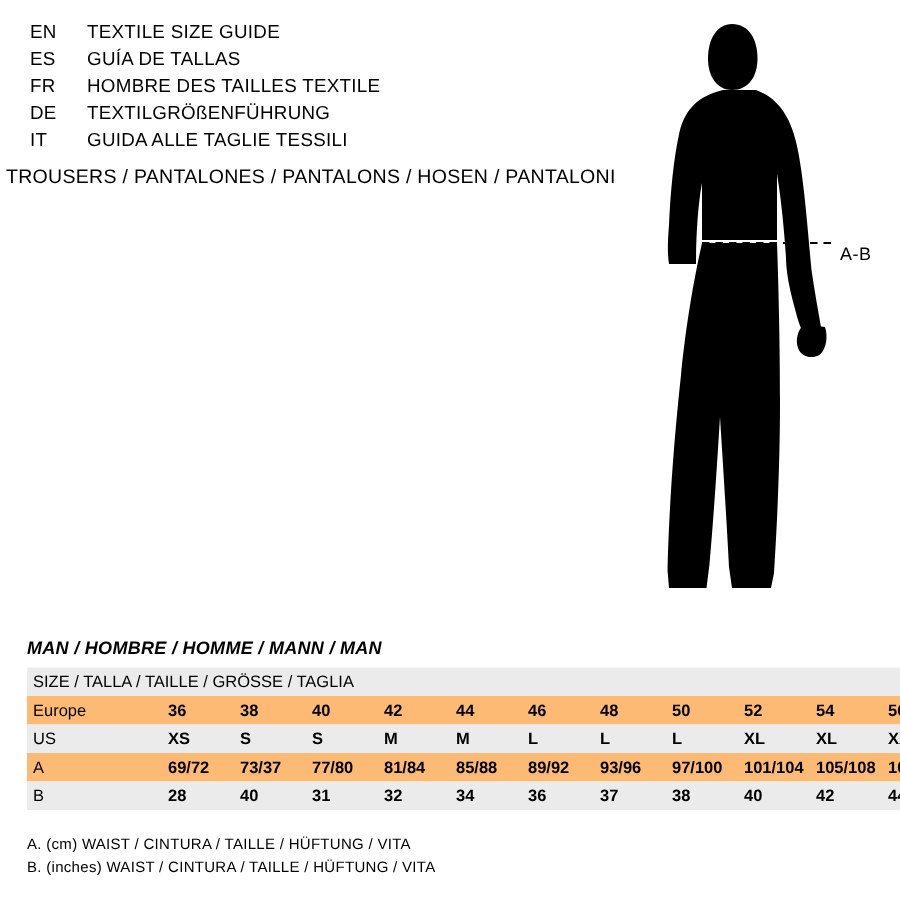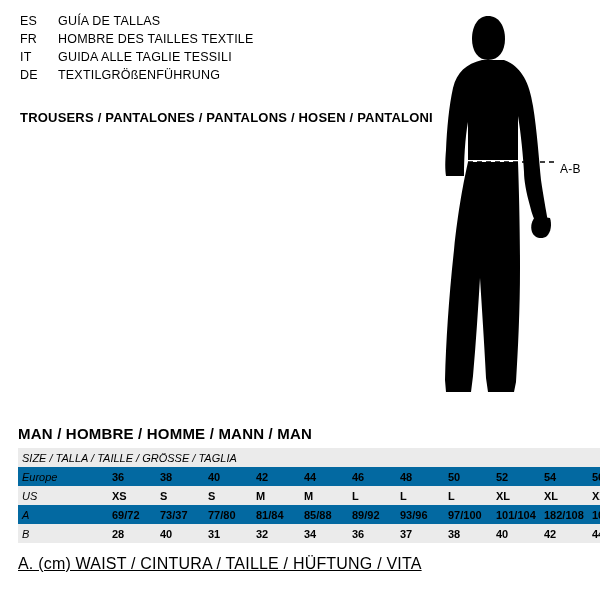--- a/index.html
+++ b/index.html
@@ -36,24 +36,24 @@
   }
   .lang-code {
     width: 38px;
     flex: 0 0 38px;
   }
   .lang-text {
     white-space: nowrap;
   }
   .section-title {
     position: absolute;
-    left: 20px;
+    left: 4px;
     top: 110px;
     font-size: 13px;
-    font-weight: bold;
+    font-weight: normal;
     letter-spacing: 0.2px;
     white-space: nowrap;
   }
   
   .figure-wrap {
     position: absolute;
     left: 420px;
     top: 10px;
     width: 170px;
     height: 400px;
@@ -69,82 +69,85 @@
     letter-spacing: 0.3px;
   }
   
   .table-block {
     position: absolute;
     left: 18px;
     top: 425px;
     width: 566px;
   }
   .man-title {
-    font-size: 15px;
+    font-size: 12px;
     font-weight: bold;
     letter-spacing: 0.2px;
     margin-bottom: 6px;
+    font-style: italic;
   }
   table.size-table {
     border-collapse: collapse;
     width: 566px;
     font-size: 11px;
     table-layout: fixed;
   }
   table.size-table td {
     padding: 2px 0 2px 4px;
     height: 15px;
     vertical-align: middle;
     white-space: nowrap;
   }
   table.size-table tr.shaded td {
     background: #ebebeb;
   }
   table.size-table tr.plain td {
-    background: #0369a1;
+    background: #fdba74;
   }
   .col-label {
     width: 86px;
-    font-style: italic;
   }
   .col-v {
     width: 44px;
     font-weight: bold;
   }
   .notes {
     position: absolute;
     left: 18px;
     top: 556px;
-    font-size: 16px;
+    font-size: 10px;
     line-height: 15px;
     letter-spacing: 0.2px;
-    text-decoration: underline;
   }
 </style>
 </head>
 <body>
 
 <div class="page">
 
   <div class="langs">
     <div class="lang-row">
+      <span class="lang-code">EN</span>
+      <span class="lang-text">TEXTILE SIZE GUIDE</span>
+    </div>
+    <div class="lang-row">
       <span class="lang-code">ES</span>
       <span class="lang-text">GUÍA DE TALLAS</span>
     </div>
     <div class="lang-row">
       <span class="lang-code">FR</span>
       <span class="lang-text">HOMBRE DES TAILLES TEXTILE</span>
     </div>
     <div class="lang-row">
+      <span class="lang-code">DE</span>
+      <span class="lang-text">TEXTILGRÖßENFÜHRUNG</span>
+    </div>
+    <div class="lang-row">
       <span class="lang-code">IT</span>
       <span class="lang-text">GUIDA ALLE TAGLIE TESSILI</span>
-    </div>
-    <div class="lang-row">
-      <span class="lang-code">DE</span>
-      <span class="lang-text">TEXTILGRÖßENFÜHRUNG</span>
     </div>
   </div>
 
   <div class="section-title">TROUSERS / PANTALONES / PANTALONS / HOSEN / PANTALONI</div>
 
   <div class="figure-wrap">
     <svg width="170" height="400" viewBox="0 0 170 400" xmlns="http://www.w3.org/2000/svg">
 
       <path fill="#000000" d="M68,6 C58,6 52,16 52,29 C52,41 58,50 68,50 C79,50 85,41 85,29 C85,16 79,6 68,6 Z"></path>
 
@@ -241,21 +244,21 @@
           <td class="col-label">A</td>
           <td class="col-v">69/72</td>
           <td class="col-v">73/37</td>
           <td class="col-v">77/80</td>
           <td class="col-v">81/84</td>
           <td class="col-v">85/88</td>
           <td class="col-v">89/92</td>
           <td class="col-v">93/96</td>
           <td class="col-v">97/100</td>
           <td class="col-v">101/104</td>
-          <td class="col-v">182/108</td>
+          <td class="col-v">105/108</td>
           <td class="col-v">109/112</td>
         </tr>
         <tr class="shaded">
           <td class="col-label">B</td>
           <td class="col-v">28</td>
           <td class="col-v">40</td>
           <td class="col-v">31</td>
           <td class="col-v">32</td>
           <td class="col-v">34</td>
           <td class="col-v">36</td>
@@ -264,15 +267,16 @@
           <td class="col-v">40</td>
           <td class="col-v">42</td>
           <td class="col-v">44</td>
         </tr>
       </tbody>
     </table>
   </div>
 
   <div class="notes">
     <div>A. (cm) WAIST / CINTURA / TAILLE / HÜFTUNG / VITA</div>
+    <div>B. (inches) WAIST / CINTURA / TAILLE / HÜFTUNG / VITA</div>
   </div>
 
 </div>
 
 </body></html>

